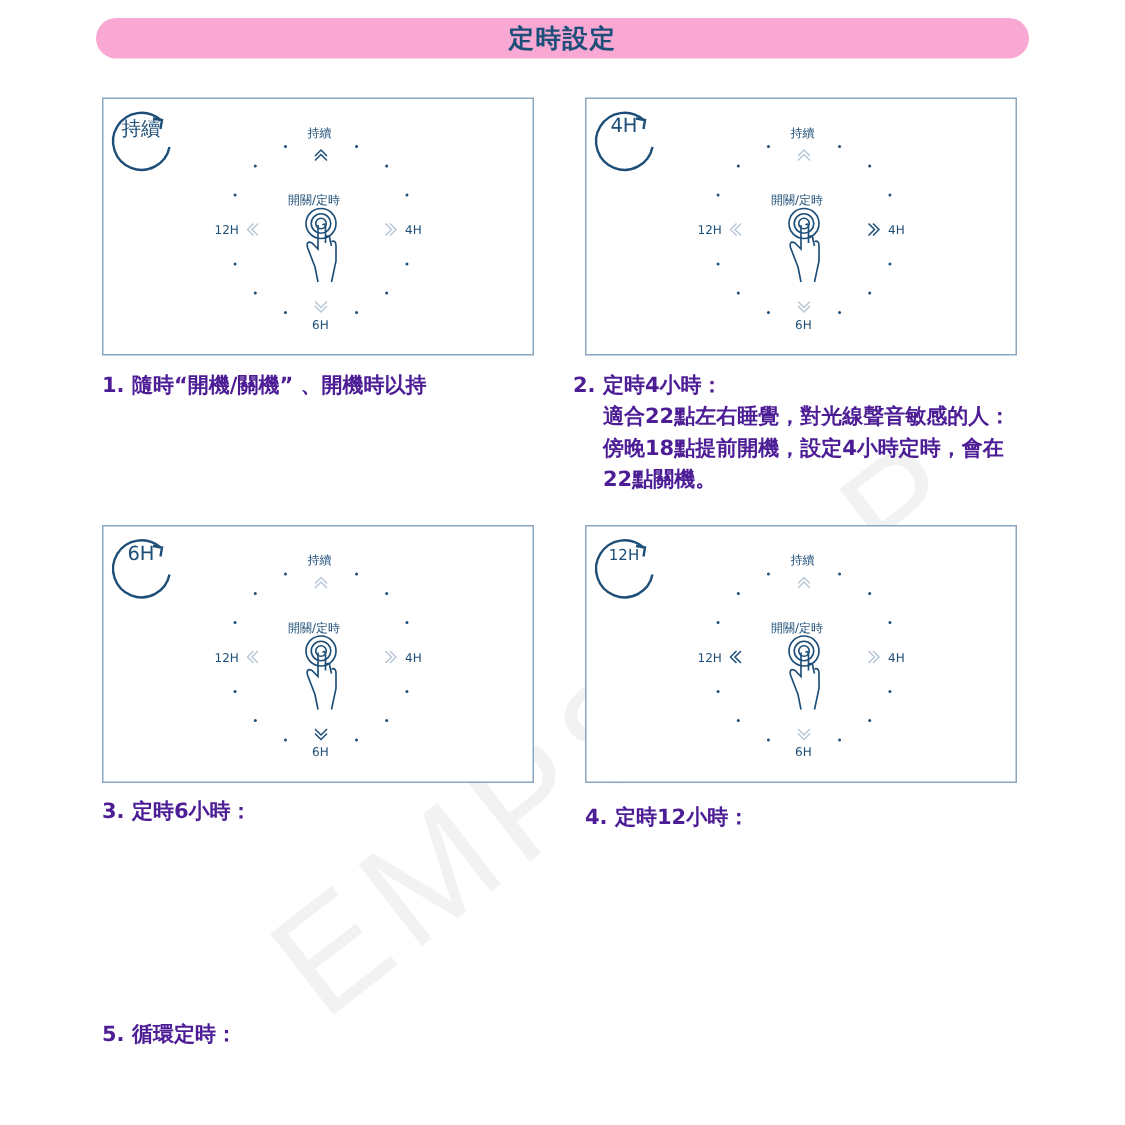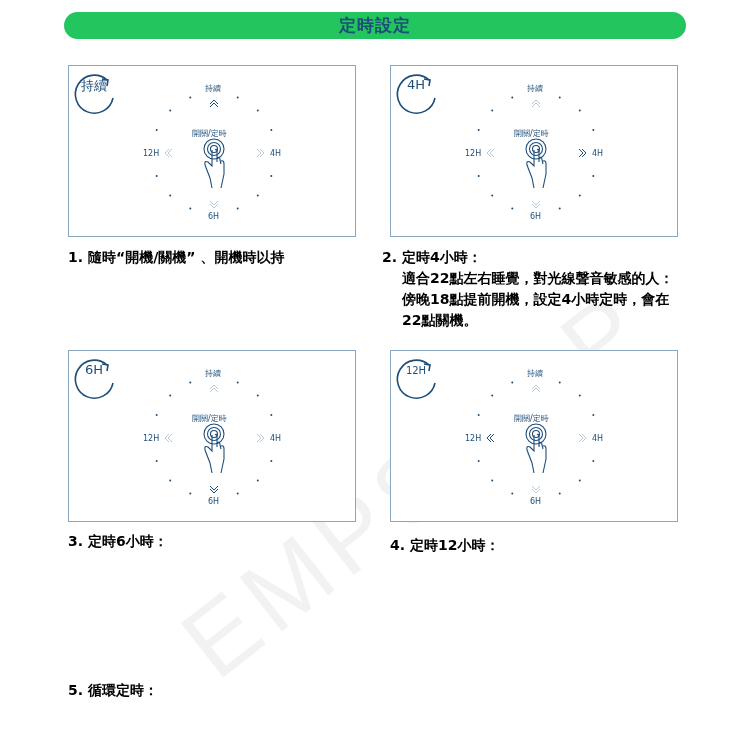--- a/index.html
+++ b/index.html
@@ -1,26 +1,26 @@
 <!DOCTYPE html>
 <html><head>
 <meta charset="utf-8">
 <style>
   html, body { margin:0; padding:0; }
   body { width:750px; height:750px; background:#ffffff; position:relative; overflow:hidden;
          font-family:"DejaVu Sans","Liberation Sans",sans-serif; color:#1b4a72; }
   .title-bar { position:absolute; left:64px; top:12px; width:622px; height:27px;
-               background:#22c55e; border-radius:14px; display:flex; align-items:center; justify-content:center; }
+               background:#f9a8d4; border-radius:14px; display:flex; align-items:center; justify-content:center; }
   .title-bar span { font-size:17px; color:#1d4e78; font-weight:bold; letter-spacing:1px; }
   .panel { position:absolute; width:288px; height:172px; border:1.5px solid #8aa7bf; background:#fff; box-sizing:border-box; }
   .panel svg { position:absolute; left:0; top:0; }
   .mode-label { position:absolute; left:8px; top:11px; width:34px; text-align:center; font-size:13px; color:#1d4e78; }
   .mode-label.small { font-size:10px; top:14px; }
   .lbl { position:absolute; font-size:8px; color:#1d4e78; white-space:nowrap; }
-  .desc { position:absolute; font-size:14px; line-height:21px; color:#000000; font-weight:bold; }
+  .desc { position:absolute; font-size:14px; line-height:21px; color:#4c1d95; font-weight:bold; }
   .desc .num { display:inline-block; width:20px; }
   .desc .body { padding-left:20px; display:block; }
   .desc .head { display:block; }
   .watermark { position:absolute; left:150px; top:330px; font-size:100px; color:rgba(0,0,0,0.05);
                transform:rotate(-38deg); transform-origin:left top; letter-spacing:8px; pointer-events:none;
                font-family:"Liberation Sans",sans-serif; top:610px; left:160px; }
 </style>
 </head>
 <body>
 

